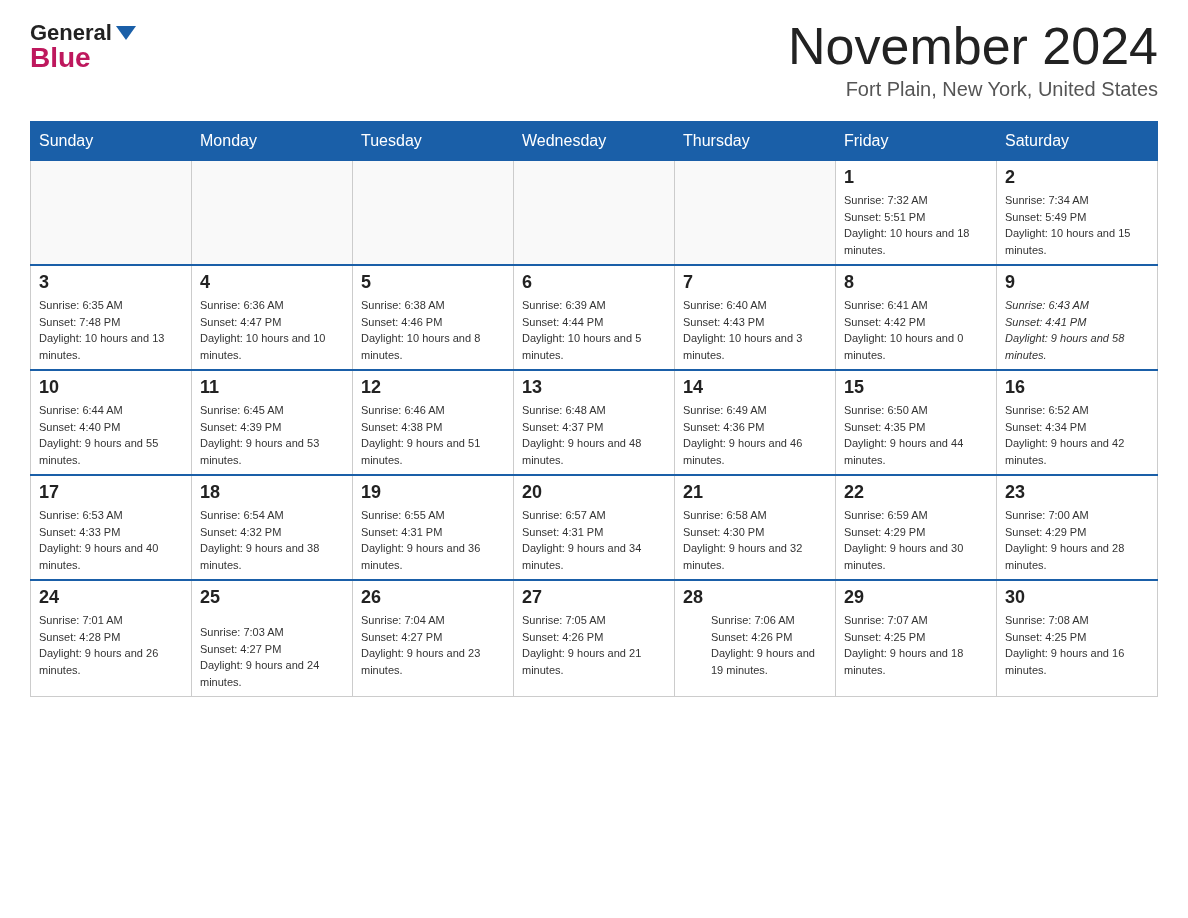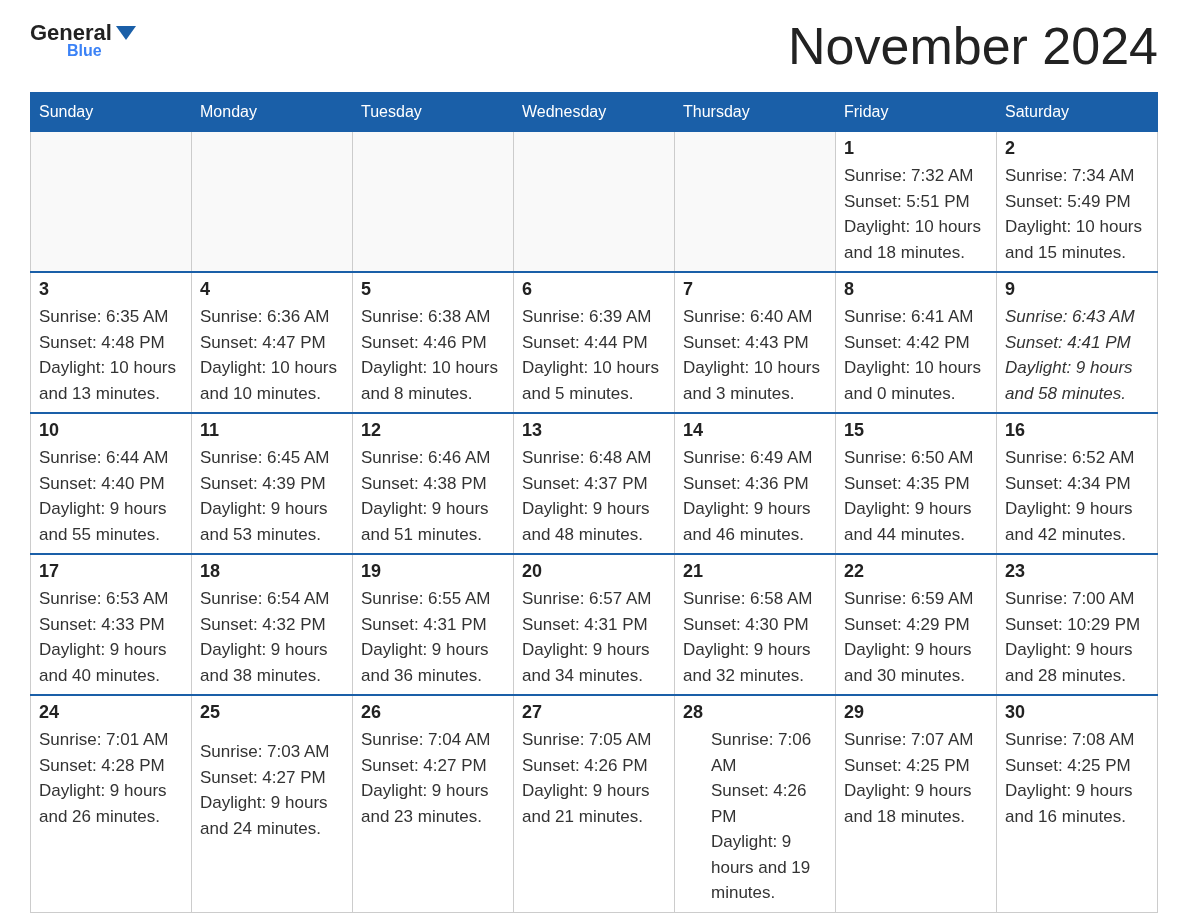--- a/index.html
+++ b/index.html
@@ -31,25 +31,24 @@
     .logo-top .blue-arrow {
       width: 0;
       height: 0;
       border-left: 10px solid transparent;
       border-right: 10px solid transparent;
       border-top: 14px solid #1a5fa8;
       display: inline-block;
       margin-left: 2px;
     }
     .logo-bottom {
-      font-size: 16px;
+      font-size: 28px;
       font-weight: bold;
-      color: #3b82f6;
+      color: #be185d;
       margin-top: -4px;
-      margin-left: 37px;
     }
     .title-block {
       text-align: right;
     }
     .month-title {
       font-size: 52px;
       font-weight: normal;
       color: #222;
       line-height: 1;
     }
@@ -86,41 +85,42 @@
       background: #f9f9f9;
     }
     .day-number {
       font-size: 18px;
       font-weight: bold;
       color: #222;
       display: block;
       margin-bottom: 4px;
     }
     .day-info {
-      font-size: 17px;
+      font-size: 11px;
       color: #333;
       line-height: 1.5;
     }
     .row-divider td {
       border-top: 2px solid #1a5fa8;
     }
   </style>
 </head>
 <body>
 
 <div class="header">
   <div class="logo">
     <div class="logo-top">
       <span>General</span>
       <span class="blue-arrow"></span>
     </div>
     <div class="logo-bottom">Blue</div>
   </div>
   <div class="title-block">
     <div class="month-title">November 2024</div>
+    <div class="location-title">Fort Plain, New York, United States</div>
   </div>
 </div>
 
 <table class="calendar">
   <thead>
     <tr>
     <th>Sunday</th>
         <th>Monday</th>
         <th>Tuesday</th>
         <th>Wednesday</th>
@@ -146,21 +146,21 @@
           <span class="day-number">2</span>
           <div class="day-info" style="white-space: pre-line;">Sunrise: 7:34 AM
 Sunset: 5:49 PM
 Daylight: 10 hours and 15 minutes.</div>
         </td>
       </tr>
       <tr class="row-divider">
         <td>
           <span class="day-number">3</span>
           <div class="day-info" style="white-space: pre-line;">Sunrise: 6:35 AM
-Sunset: 4:48 PM
+Sunset: 7:48 PM
 Daylight: 10 hours and 13 minutes.</div>
         </td>
         <td>
           <span class="day-number">4</span>
           <div class="day-info" style="white-space: pre-line;">Sunrise: 6:36 AM
 Sunset: 4:47 PM
 Daylight: 10 hours and 10 minutes.</div>
         </td>
         <td>
           <span class="day-number">5</span>
@@ -270,21 +270,21 @@
         </td>
         <td>
           <span class="day-number">22</span>
           <div class="day-info" style="white-space: pre-line;">Sunrise: 6:59 AM
 Sunset: 4:29 PM
 Daylight: 9 hours and 30 minutes.</div>
         </td>
         <td>
           <span class="day-number">23</span>
           <div class="day-info" style="white-space: pre-line;">Sunrise: 7:00 AM
-Sunset: 10:29 PM
+Sunset: 4:29 PM
 Daylight: 9 hours and 28 minutes.</div>
         </td>
       </tr>
       <tr class="row-divider">
         <td>
           <span class="day-number">24</span>
           <div class="day-info" style="white-space: pre-line;">Sunrise: 7:01 AM
 Sunset: 4:28 PM
 Daylight: 9 hours and 26 minutes.</div>
         </td>

